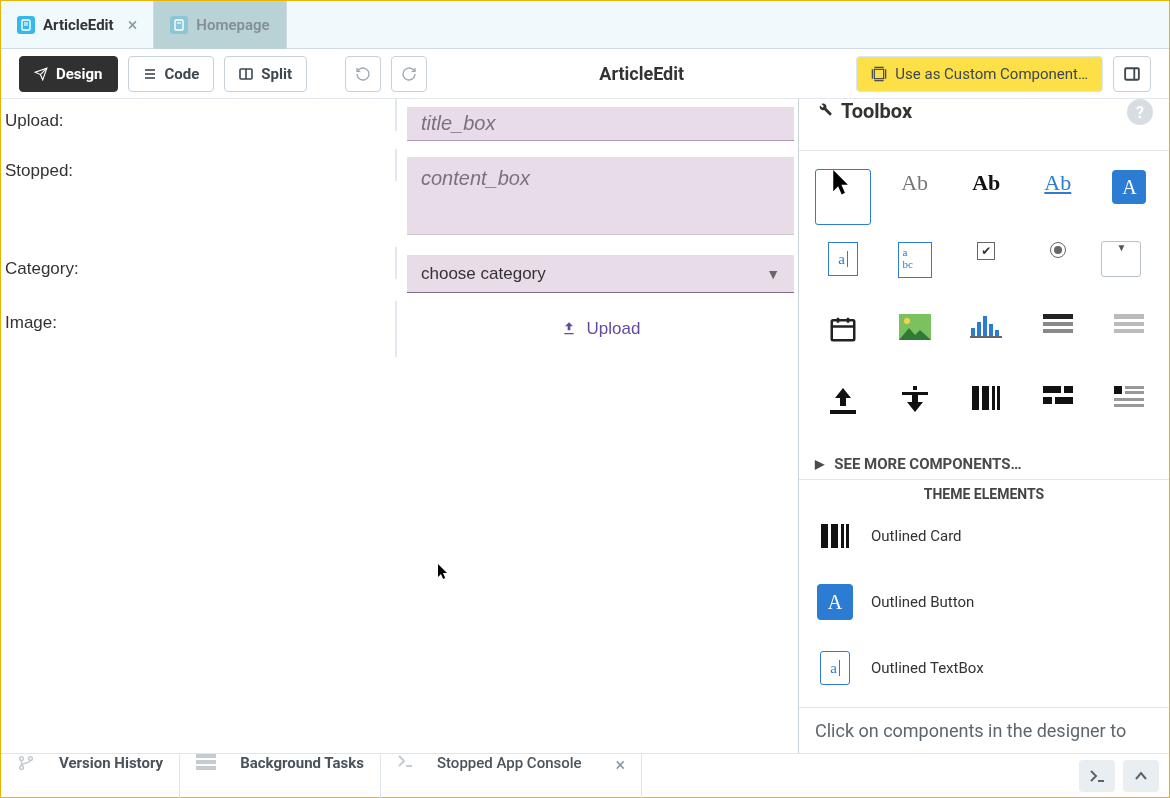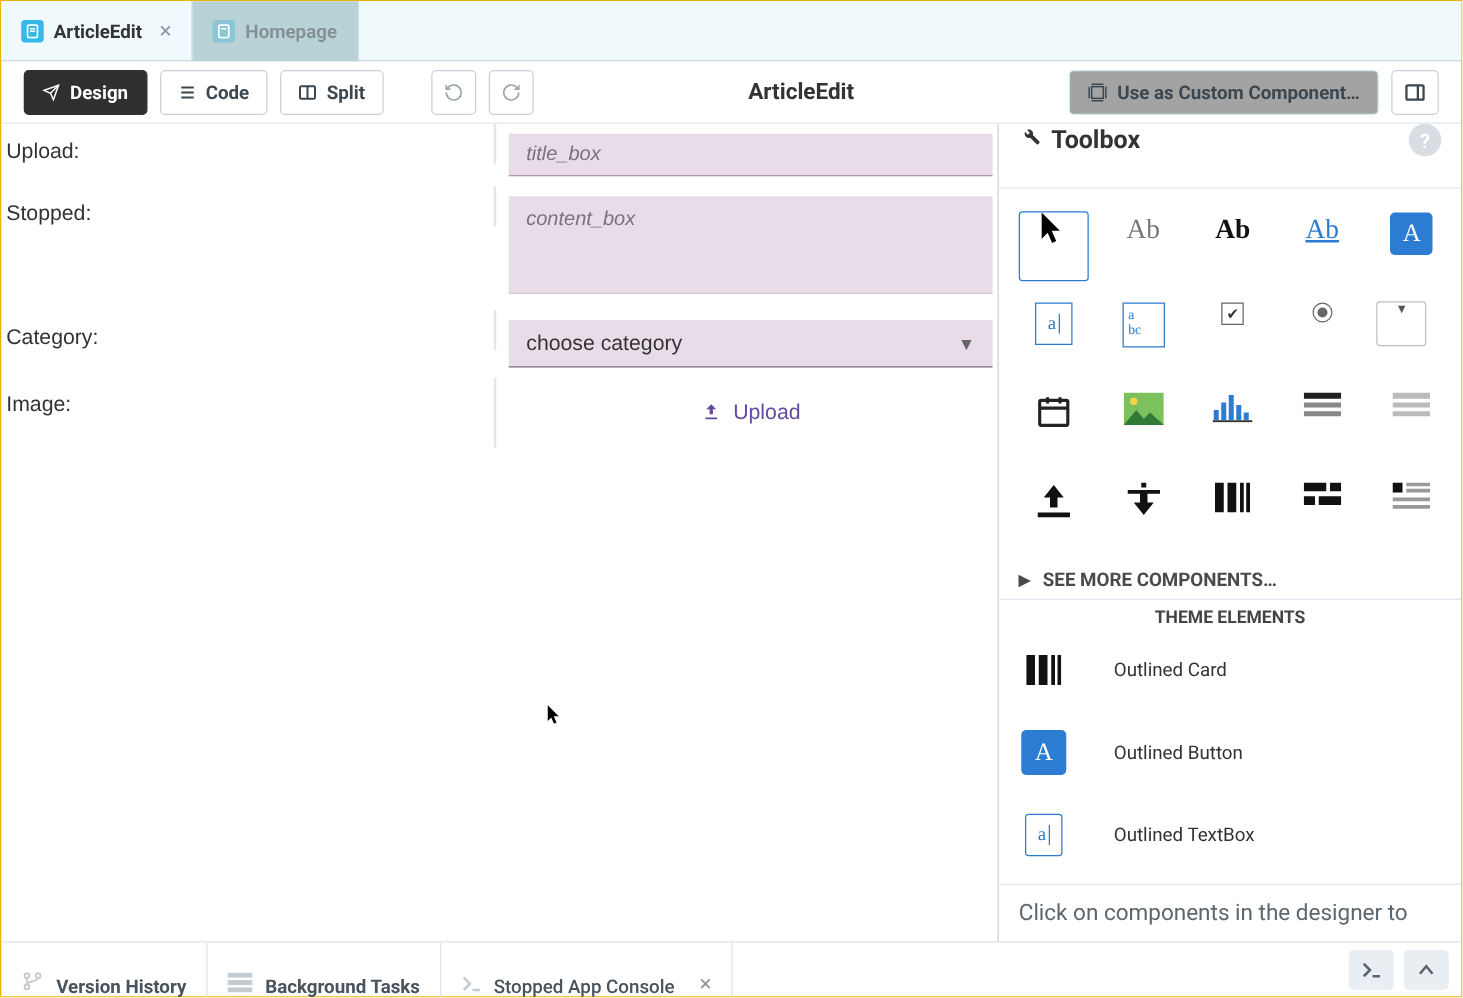--- a/index.html
+++ b/index.html
@@ -15,30 +15,30 @@
 .tab.inactive{background:#b8d2d6;color:#838f95;font-weight:600}
 .tab.inactive .form-icon{background:#8bc6d6}
 
 
 .toolbar{display:flex;align-items:center;height:50px;padding:0 18px;border-bottom:1px solid #e1e7ed;gap:10px}
 .btn{display:flex;align-items:center;gap:8px;height:36px;padding:0 14px;font-size:15px;font-weight:700;border:1px solid #c7d1d9;border-radius:4px;background:#fff;color:#3c4750;cursor:pointer}
 .btn svg{stroke:currentColor}
 .btn.dark{background:#303030;border-color:#303030;color:#fff}
 .btn.icon-only{width:36px;padding:0;justify-content:center;color:#9ca7af}
 .toolbar .title-center{flex:1;text-align:center;font-weight:700;font-size:18px;color:#333}
-.btn.usecomp{background:#a3a3a3;border-color:#d4e9f1;color:#3c4750;font-weight:700}
+.btn.usecomp{background:#fde047;border-color:#d4e9f1;color:#3c4750;font-weight:400}
 .btn.panel-toggle{width:38px;padding:0;justify-content:center}
 
 
 .main{flex:1;display:flex;min-height:0}
 .canvas-pane{flex:1;border-right:1px solid #cad2d9;position:relative;overflow:hidden;font-family:"Segoe UI",sans-serif}
 .form-row{display:flex;align-items:flex-start}
 .form-label-col{width:396px;padding:12px 0 0 4px;font-size:17px;color:#333;border-right:2px solid #e1e7ed}
 .form-input-col{flex:1;padding:8px 4px 8px 10px}
-.input-field{width:100%;height:34px;background:#e8dce8;border:none;border-bottom:1.5px solid #b197b4;padding:0 14px;font-size:16px;color:#14532d;font-style:italic}
+.input-field{width:100%;height:34px;background:#e8dce8;border:none;border-bottom:1.5px solid #b197b4;padding:0 14px;font-size:20px;color:#14532d;font-style:italic}
 .input-field::placeholder{color:#7a7080}
 .input-area{height:78px;resize:none;padding-top:10px;background:#e8dce8;border:none;border-bottom:1.5px solid #d0c6d2}
 .dropdown{position:relative;display:flex;align-items:center;height:38px;background:#e8dce8;border-bottom:1.5px solid #7d6d82;padding:0 14px;font-size:17px;color:#333}
 .dropdown .caret{position:absolute;right:14px;color:#666;font-size:14px}
 .upload-link{display:flex;align-items:center;justify-content:center;gap:10px;height:40px;font-size:17px;font-weight:400;color:#6449a3}
 .upload-link svg{fill:#6449a3}
 .cursor{position:absolute;left:437px;top:465px}
 
 
 .side{width:370px;display:flex;flex-direction:column;border-left:none;min-height:0}
@@ -47,28 +47,28 @@
 .side-header .label{font-size:20px;font-weight:700;color:#333;flex:1}
 .side-header .help{width:26px;height:26px;border-radius:50%;background:#d7dde2;color:#fff;display:flex;align-items:center;justify-content:center;font-weight:700}
 .tool-grid{display:grid;grid-template-columns:repeat(5,1fr);padding:18px 8px 8px 16px;gap:16px 12px}
 .tool{width:56px;height:56px;display:flex;justify-content:center;border:1px solid transparent;border-radius:3px;cursor:pointer;position:relative}
 .tool.selected{border:1px solid #2b7cd2}
 .tool.box-outline{border:1px solid #b8c1c9}
 .see-more{display:flex;align-items:center;gap:10px;padding:6px 16px;font-weight:700;font-size:15px;color:#4a4a4a;border-bottom:1px solid #e1e7ed;cursor:pointer}
 .see-more .caret-r{font-size:12px}
 .theme-label{text-align:center;font-weight:700;font-size:14px;color:#444;padding:6px 0}
 .theme-list{padding:4px 16px;display:flex;flex-direction:column;gap:18px}
-.theme-item{display:flex;align-items:center;gap:36px;height:48px;cursor:pointer}
+.theme-item{display:flex;align-items:center;gap:16px;height:48px;cursor:pointer}
 .theme-item .thumb{width:40px;height:40px;display:flex;align-items:center;justify-content:center;border-radius:4px}
 .theme-item .text{font-size:15px;color:#333}
 .hint{padding:12px 16px;font-size:18px;color:#5d666d;border-top:1px solid #e1e7ed;white-space:nowrap;overflow:hidden}
 
 
 .footer{display:flex;align-items:center;height:44px;border-top:1px solid #dde4ea;font-size:15px;font-weight:700;color:#49535c}
-.ftab{display:flex;align-items:flex-end;gap:10px;height:44px;padding:0 16px;border-right:1px solid #dde4ea;cursor:pointer}
+.ftab{display:flex;align-items:flex-start;gap:24px;height:44px;padding:0 16px;border-right:1px solid #dde4ea;cursor:pointer}
 .ftab .icon{color:#c4cbd1}
 .ftab .label{font-weight:700}
 .ftab.light .label{font-weight:500}
 .spacer{flex:1}
 .footer-right{display:flex;gap:8px;padding-right:10px}
 .fbtn{width:36px;height:32px;background:#e9eef2;border-radius:4px;display:flex;align-items:center;justify-content:center;color:#5a646c;cursor:pointer}
 
 input,textarea,button{font-family:inherit}
 button{cursor:pointer}
 </style>

